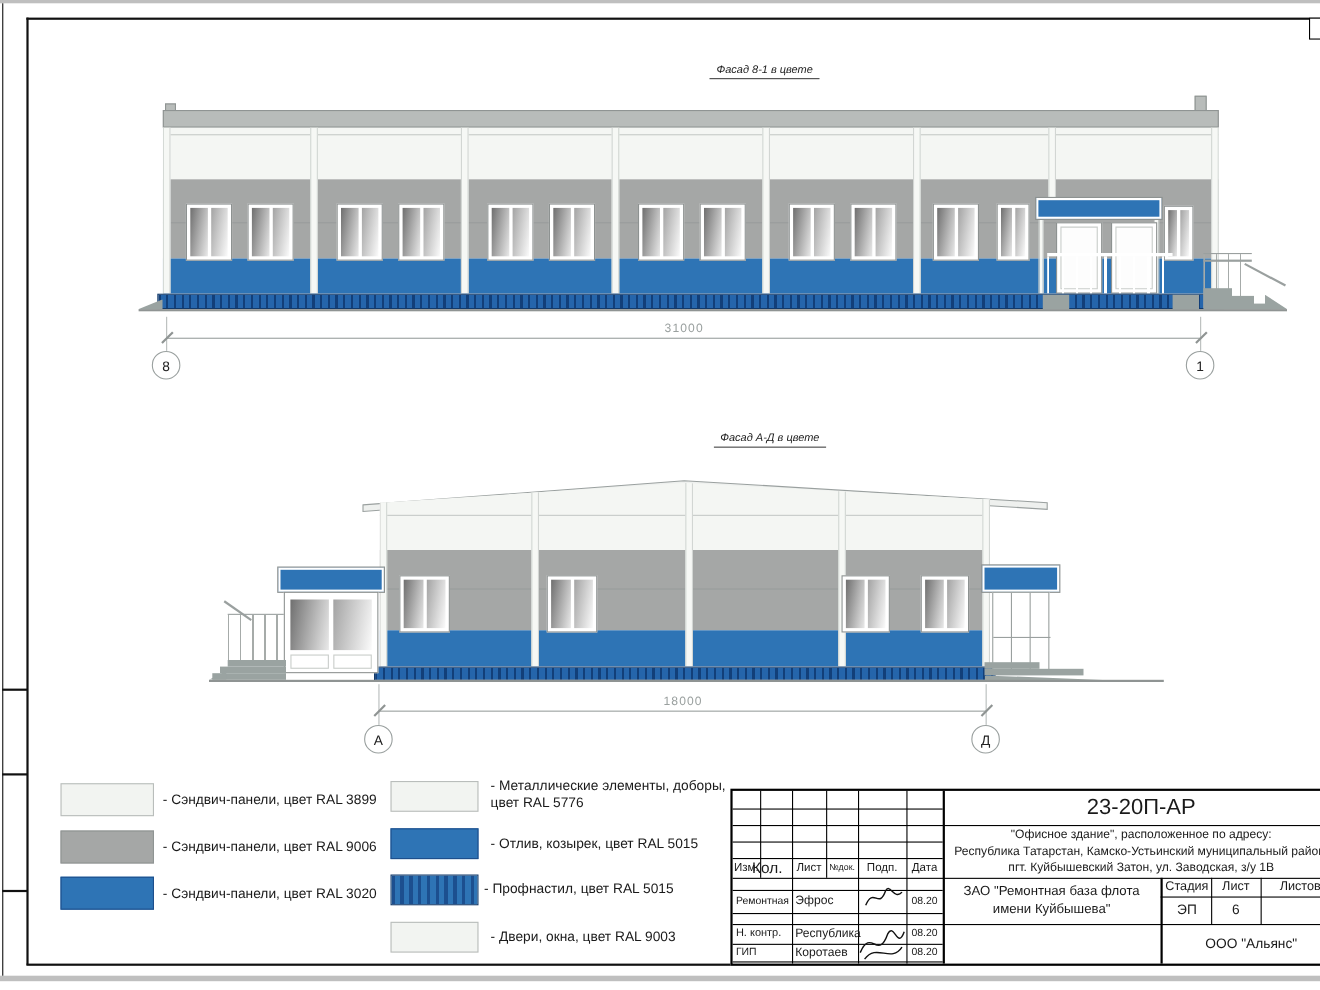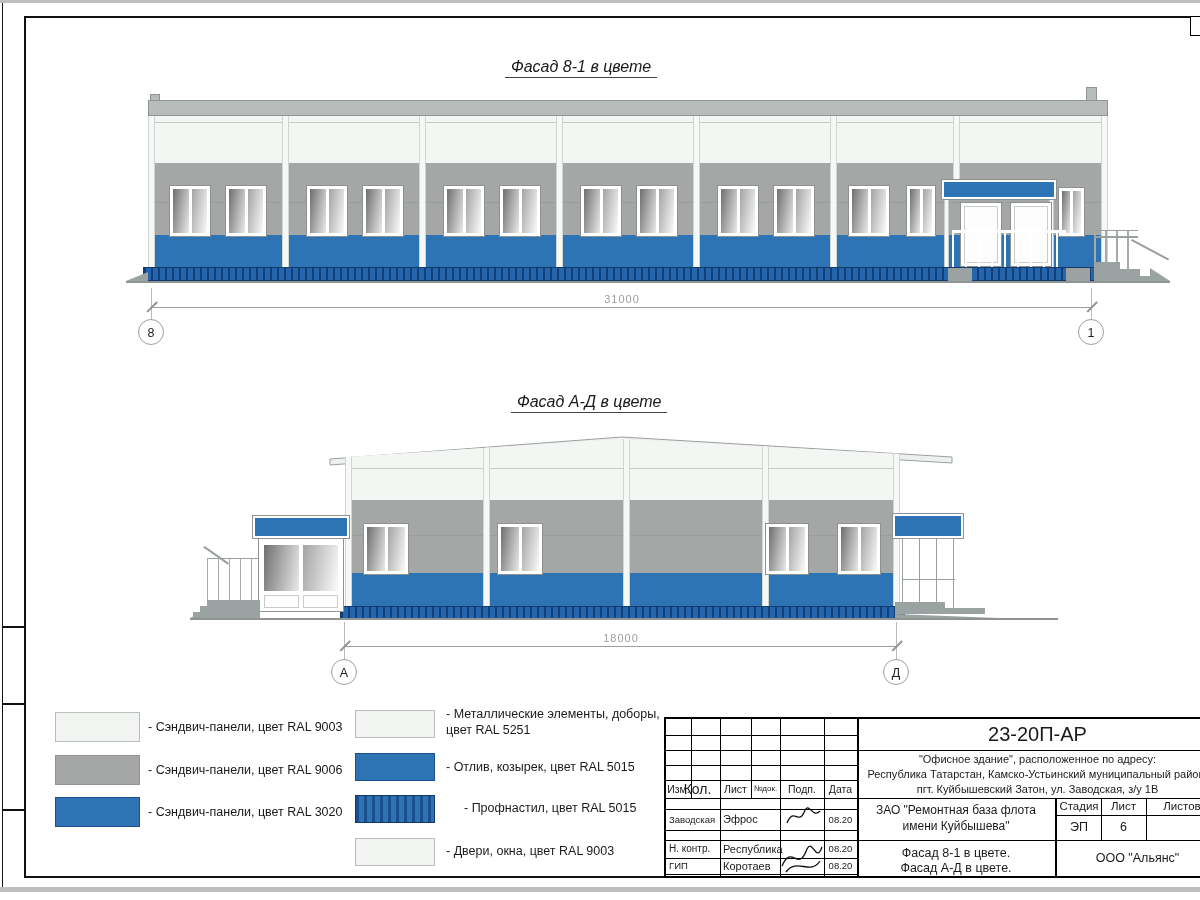--- a/index.html
+++ b/index.html
@@ -3,21 +3,21 @@
 <meta charset="utf-8">
 <style>
   html,body{margin:0;padding:0;background:#e8e8e8;}
   #page{position:relative;width:1200px;height:900px;background:#fff;overflow:hidden;
         font-family:"Liberation Sans",sans-serif;color:#1a1a1a;}
   .abs{position:absolute;box-sizing:border-box;}
   
   .edge{background:#bfbfbf;}
   .frameline{background:#111;}
   
-  .dwg-title{font-style:italic;font-size:16px;text-align:left;}
+  .dwg-title{font-style:italic;font-size:10px;text-align:right;}
   .dwg-title span{border-bottom:1px solid #444;padding:0 6px 2px 6px;}
   
   .fascia{background:#b8bcba;border:1px solid #8f9493;}
   .tab{background:#b8bcba;border:1px solid #8f9493;}
   .band-white{background:#f4f6f3;}
   .band-gray{background:#a5a7a6;}
   .band-blue{background:#2e74b5;}
   .seam-l{background:#c6cac8;height:1px;}
   .seam-d{background:#8f9493;height:1px;}
   .base{background:repeating-linear-gradient(90deg,#123f79 0 2px,#2565ab 2px 7px);border:1px solid #123a6b;}
@@ -241,32 +241,32 @@
 <div class="abs extline" style="left:896px;top:622px;height:37px"></div>
 <div class="abs dimline" style="left:344px;top:646px;width:553px"></div>
 <div class="abs tick" style="left:338px;top:645px"></div>
 <div class="abs tick" style="left:890px;top:645px"></div>
 <div class="abs dimtext" style="left:571px;top:632px;width:100px">18000</div>
 <div class="abs axis" style="left:331px;top:659px">А</div>
 <div class="abs axis" style="left:883px;top:659px">Д</div>
 
 <div>
   <div class="abs sw sw-white" style="left:55px;top:712px;width:85px;height:30px"></div>
-  <div class="abs leg-label" style="left:148px;top:712px;width:230px;line-height:30px">- Сэндвич-панели, цвет RAL 9003</div>
+  <div class="abs leg-label" style="left:148px;top:712px;width:230px;line-height:30px">- Сэндвич-панели, цвет RAL 3899</div>
   <div class="abs sw sw-gray" style="left:55px;top:755px;width:85px;height:30px"></div>
   <div class="abs leg-label" style="left:148px;top:755px;width:230px;line-height:30px">- Сэндвич-панели, цвет RAL 9006</div>
   <div class="abs sw sw-blue" style="left:55px;top:797px;width:85px;height:30px"></div>
   <div class="abs leg-label" style="left:148px;top:797px;width:230px;line-height:30px">- Сэндвич-панели, цвет RAL 3020</div>
 
   <div class="abs sw sw-white" style="left:355px;top:710px;width:80px;height:28px"></div>
-  <div class="abs leg-label" style="left:446px;top:706px;width:215px;line-height:16px">- Металлические элементы, доборы, цвет RAL 5251</div>
+  <div class="abs leg-label" style="left:446px;top:706px;width:215px;line-height:16px">- Металлические элементы, доборы, цвет RAL 5776</div>
   <div class="abs sw sw-blue" style="left:355px;top:753px;width:80px;height:28px"></div>
   <div class="abs leg-label" style="left:446px;top:760px;width:220px">- Отлив, козырек, цвет RAL 5015</div>
   <div class="abs sw sw-striped" style="left:355px;top:795px;width:80px;height:28px"></div>
-  <div class="abs leg-label" style="left:464px;top:801px;width:220px">- Профнастил, цвет RAL 5015</div>
+  <div class="abs leg-label" style="left:440px;top:801px;width:220px">- Профнастил, цвет RAL 5015</div>
   <div class="abs sw sw-white" style="left:355px;top:838px;width:80px;height:28px"></div>
   <div class="abs leg-label" style="left:446px;top:844px;width:220px">- Двери, окна, цвет RAL 9003</div>
 </div>
 
 <div id="tb" class="abs" style="left:664px;top:717px;width:552px;height:161px">
 
   <div class="tl" style="left:0;top:16px;width:191px;height:1px"></div>
   <div class="tl" style="left:0;top:31px;width:552px;height:1px"></div>
   <div class="tl" style="left:0;top:46px;width:191px;height:1px"></div>
   <div class="tl" style="left:0;top:61px;width:191px;height:1px"></div>
@@ -288,21 +288,21 @@
   <div class="tl" style="left:435px;top:79px;width:1px;height:42px"></div>
   <div class="tl" style="left:480px;top:79px;width:1px;height:42px"></div>
 
   <div class="tb-txt c" style="left:0;top:61px;width:25px;line-height:18px;font-size:10.5px">Изм.</div>
   <div class="tb-txt c" style="left:17px;top:61px;width:29px;line-height:18px;font-size:14px">Кол.</div>
   <div class="tb-txt c" style="left:54px;top:61px;width:31px;line-height:18px;font-size:10.5px">Лист</div>
   <div class="tb-txt c" style="left:85px;top:61px;width:29px;line-height:18px;font-size:8px">№док.</div>
   <div class="tb-txt c" style="left:114px;top:61px;width:44px;line-height:18px;font-size:10.5px">Подп.</div>
   <div class="tb-txt c" style="left:158px;top:61px;width:33px;line-height:18px;font-size:10.5px">Дата</div>
 
-  <div class="tb-txt" style="left:3px;top:90px;width:51px;line-height:21px;font-size:9.5px">Заводская</div>
+  <div class="tb-txt" style="left:3px;top:90px;width:51px;line-height:21px;font-size:9.5px">Ремонтная</div>
   <div class="tb-txt" style="left:57px;top:90px;width:57px;line-height:21px;font-size:11px">Эфрос</div>
   <div class="tb-txt c" style="left:158px;top:90px;width:33px;line-height:21px;font-size:9.5px">08.20</div>
   <div class="tb-txt" style="left:3px;top:121px;width:51px;line-height:18px;font-size:10px">Н. контр.</div>
   <div class="tb-txt" style="left:57px;top:121px;width:57px;line-height:18px;font-size:11px">Республика</div>
   <div class="tb-txt c" style="left:158px;top:121px;width:33px;line-height:18px;font-size:9.5px">08.20</div>
   <div class="tb-txt" style="left:3px;top:139px;width:51px;line-height:16px;font-size:9.5px">ГИП</div>
   <div class="tb-txt" style="left:57px;top:139px;width:57px;line-height:16px;font-size:11px">Коротаев</div>
   <div class="tb-txt c" style="left:158px;top:139px;width:33px;line-height:16px;font-size:9.5px">08.20</div>
 
   <svg class="tb-txt" style="left:118px;top:85px" width="38" height="25">
@@ -320,20 +320,16 @@
   </div>
   <div class="tb-txt c" style="left:191px;top:83px;width:198px;font-size:12px;line-height:16px">
     <div>ЗАО "Ремонтная база флота</div>
     <div>имени Куйбышева"</div>
   </div>
   <div class="tb-txt c" style="left:391px;top:79px;width:44px;line-height:17px;font-size:11.5px">Стадия</div>
   <div class="tb-txt c" style="left:435px;top:79px;width:45px;line-height:17px;font-size:11.5px">Лист</div>
   <div class="tb-txt c" style="left:480px;top:79px;width:72px;line-height:17px;font-size:11.5px">Листов</div>
   <div class="tb-txt c" style="left:391px;top:96px;width:44px;line-height:25px;font-size:12.5px">ЭП</div>
   <div class="tb-txt c" style="left:435px;top:96px;width:45px;line-height:25px;font-size:12.5px">6</div>
-  <div class="tb-txt c" style="left:191px;top:127px;width:198px;font-size:12.5px;line-height:15px">
-    <div>Фасад 8-1 в цвете.</div>
-    <div>Фасад А-Д в цвете.</div>
-  </div>
   <div class="tb-txt c vmid" style="left:391px;top:121px;width:161px;height:36px;font-size:12.5px">ООО "Альянс"</div>
 </div>
 
 </div>
 
 </body></html>

